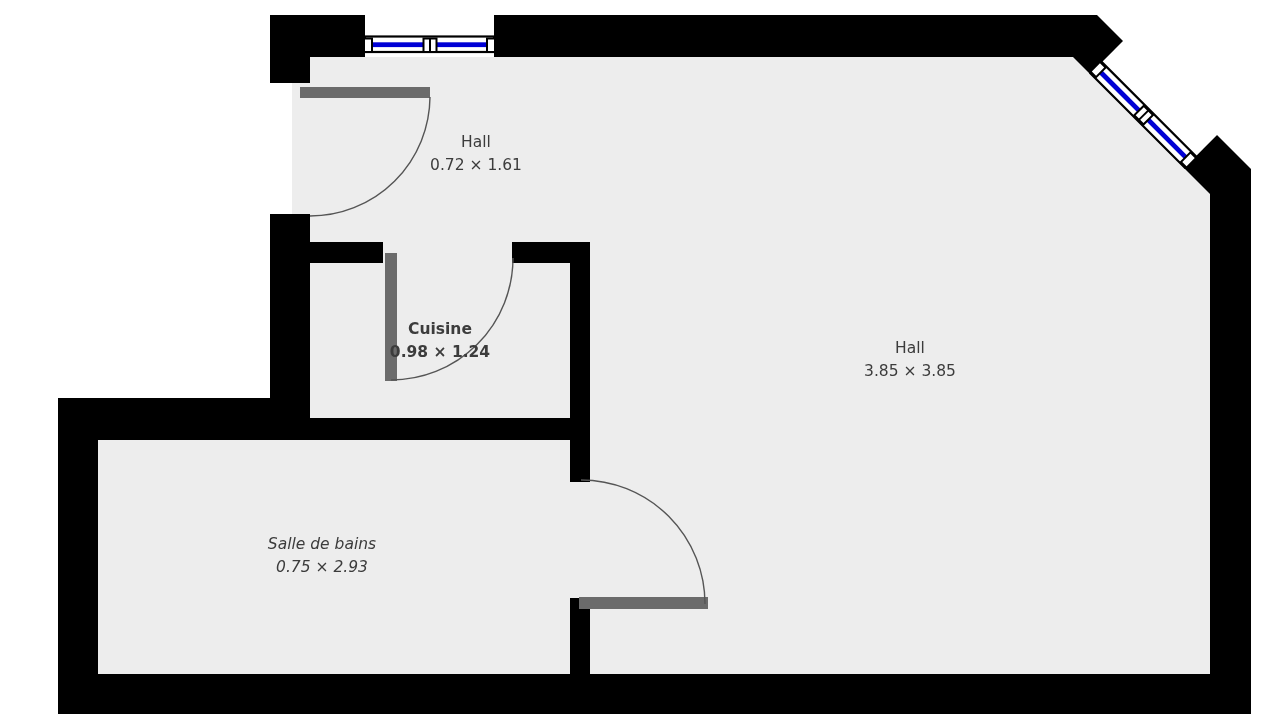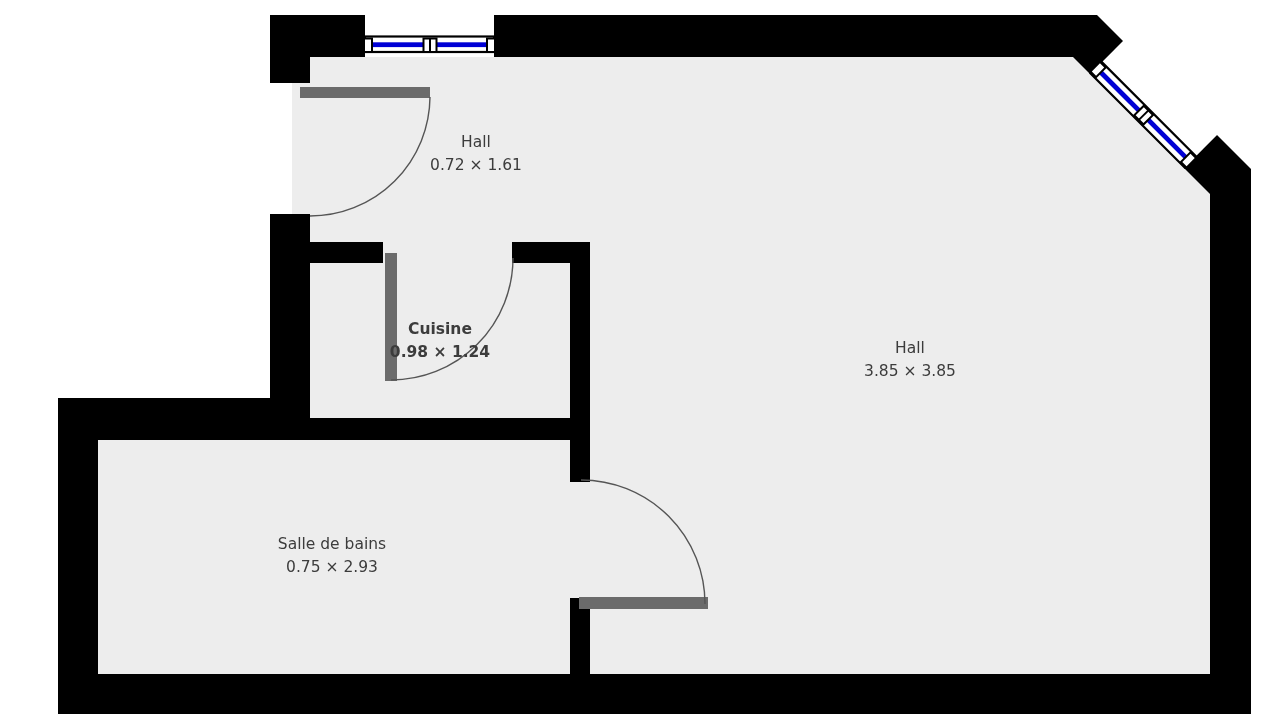--- a/index.html
+++ b/index.html
@@ -85,18 +85,18 @@
   <div class="room-label" style="left:440px;top:318px;font-weight:bold;">
     <span>Cuisine</span>
     <span>0.98 × 1.24</span>
   </div>
 
   <div class="room-label" style="left:910px;top:337px;">
     <span>Hall</span>
     <span>3.85 × 3.85</span>
   </div>
 
-  <div class="room-label" style="left:332px;top:533px;">
+  <div class="room-label" style="left:322px;top:533px;font-style:italic;">
     <span>Salle de bains</span>
     <span>0.75 × 2.93</span>
   </div>
 
 </div>
 
 </body></html>

